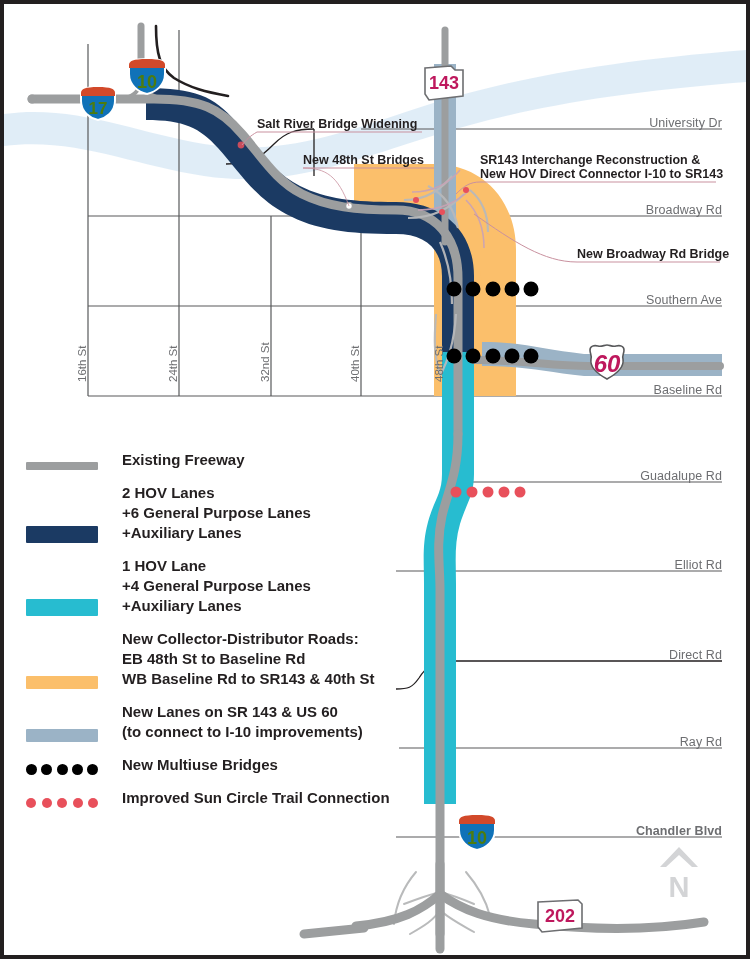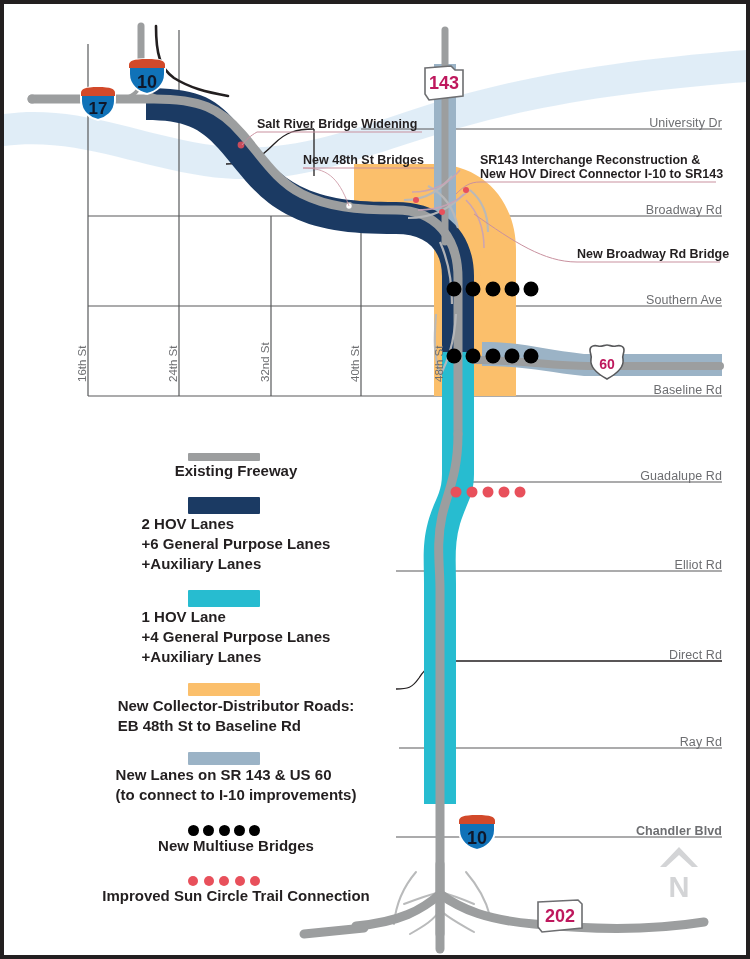--- a/index.html
+++ b/index.html
@@ -7,33 +7,33 @@
   #map-root{position:relative;width:750px;height:959px;background:#ffffff;
             border:4px solid #231f20;box-sizing:border-box;overflow:hidden;}
   svg.layer{position:absolute;left:0;top:0;width:742px;height:951px;}
   .lbl{position:absolute;color:#6d6e71;font-size:12.5px;letter-spacing:.1px;white-space:nowrap;}
   .vstreet{position:absolute;color:#6d6e71;font-size:11.5px;white-space:nowrap;
            transform-origin:left top;transform:rotate(-90deg);}
   .callout{position:absolute;font-size:12.5px;font-weight:bold;color:#231f20;white-space:nowrap;}
   .callout.two{line-height:14px;}
   
   #legend{position:absolute;left:22px;top:446px;width:420px;}
-  .leg-row{display:flex;align-items:center;margin-bottom:13px;flex-direction:column;}
+  .leg-row{display:flex;align-items:flex-end;margin-bottom:13px;}
   .leg-sw{width:72px;min-width:72px;margin-right:24px;margin-top:3px;}
   .sw-bar{height:8px;border-radius:1px;}
   .sw-block{height:17px;border-radius:1px;}
   .sw-dots{display:flex;justify-content:space-between;width:72px;margin-top:4px;}
   .sw-dots i{display:block;width:11px;height:11px;border-radius:50%;}
   .leg-txt{font-size:15px;font-weight:bold;color:#231f20;line-height:20px;}
   .leg-txt div{white-space:nowrap;}
   
   .shield{position:absolute;}
   .shield-num{position:absolute;left:0;top:0;width:100%;height:100%;
      display:flex;align-items:center;justify-content:center;
-     font-weight:bold;color:#0f172a;}
+     font-weight:bold;color:#4d7c0f;}
   .shield-num.dark{color:#be185d;}
   #north{position:absolute;right:44px;bottom:56px;width:46px;text-align:center;}
   #north .n-txt{font-size:29px;font-weight:bold;color:#d3d4d6;line-height:24px;}
 </style>
 </head>
 <body>
 
 <div id="map-root">
 
   <svg class="layer" viewBox="0 0 742 951">
@@ -262,21 +262,21 @@
     <svg viewBox="0 0 46 42" width="46" height="42">
         <path d="M4,6 L30,4 L34,8 L42,8 L42,34 L8,38 L4,32 Z" fill="#ffffff" stroke="#6d6e71" stroke-width="1.6"></path>
       </svg>
     <span class="shield-num dark" style="font-size:18px;">143</span>
   </div>
 
   <div class="shield" style="left:580px;top:338px;width:46px;height:40px;">
     <svg viewBox="0 0 46 40" width="46" height="40">
         <path d="M6,8 C6,4 10,3 14,4 C18,5 20,3 23,3 C26,3 28,5 32,4 C36,3 40,4 40,8 C40,12 38,13 39,17 C40,23 36,30 23,37 C10,30 6,23 7,17 C8,13 6,12 6,8 Z" fill="#ffffff" stroke="#58595b" stroke-width="1.6"></path>
       </svg>
-    <span class="shield-num dark" style="font-size:14px;padding-top:2px;">60</span>
+    <span class="shield-num dark" style="font-size:24px;padding-top:2px;font-style:italic;">60</span>
   </div>
 
   <div class="shield" style="left:452px;top:808px;width:42px;height:40px;">
     <svg viewBox="0 0 42 40" width="42" height="40">
         <path d="M3,9 C3,5 7,3 21,3 C35,3 39,5 39,9 L39,18 C39,29 30,36 21,38 C12,36 3,29 3,18 Z" fill="#1072b8" stroke="#fff" stroke-width="2"></path>
         <path d="M3,9 C3,5 7,3 21,3 C35,3 39,5 39,9 L39,12 L3,12 Z" fill="#d2492a"></path>
       </svg>
     <span class="shield-num" style="font-size:18px;padding-top:6px;">10</span>
   </div>
 
@@ -327,20 +327,21 @@
       </div>
     </div>
 
     <div class="leg-row">
       <div class="leg-sw">
         <div class="sw-block" style="background:#fbbf6b;height:13px;"></div>
       </div>
       <div class="leg-txt">
         <div>New Collector-Distributor Roads:</div>
         <div>EB 48th St to Baseline Rd</div>
+        <div>WB Baseline Rd to SR143 &amp; 40th St</div>
       </div>
     </div>
 
     <div class="leg-row">
       <div class="leg-sw">
         <div class="sw-block" style="background:#9bb3c6;height:13px;"></div>
       </div>
       <div class="leg-txt">
         <div>New Lanes on SR 143 &amp; US 60</div>
         <div>(to connect to I-10 improvements)</div>

